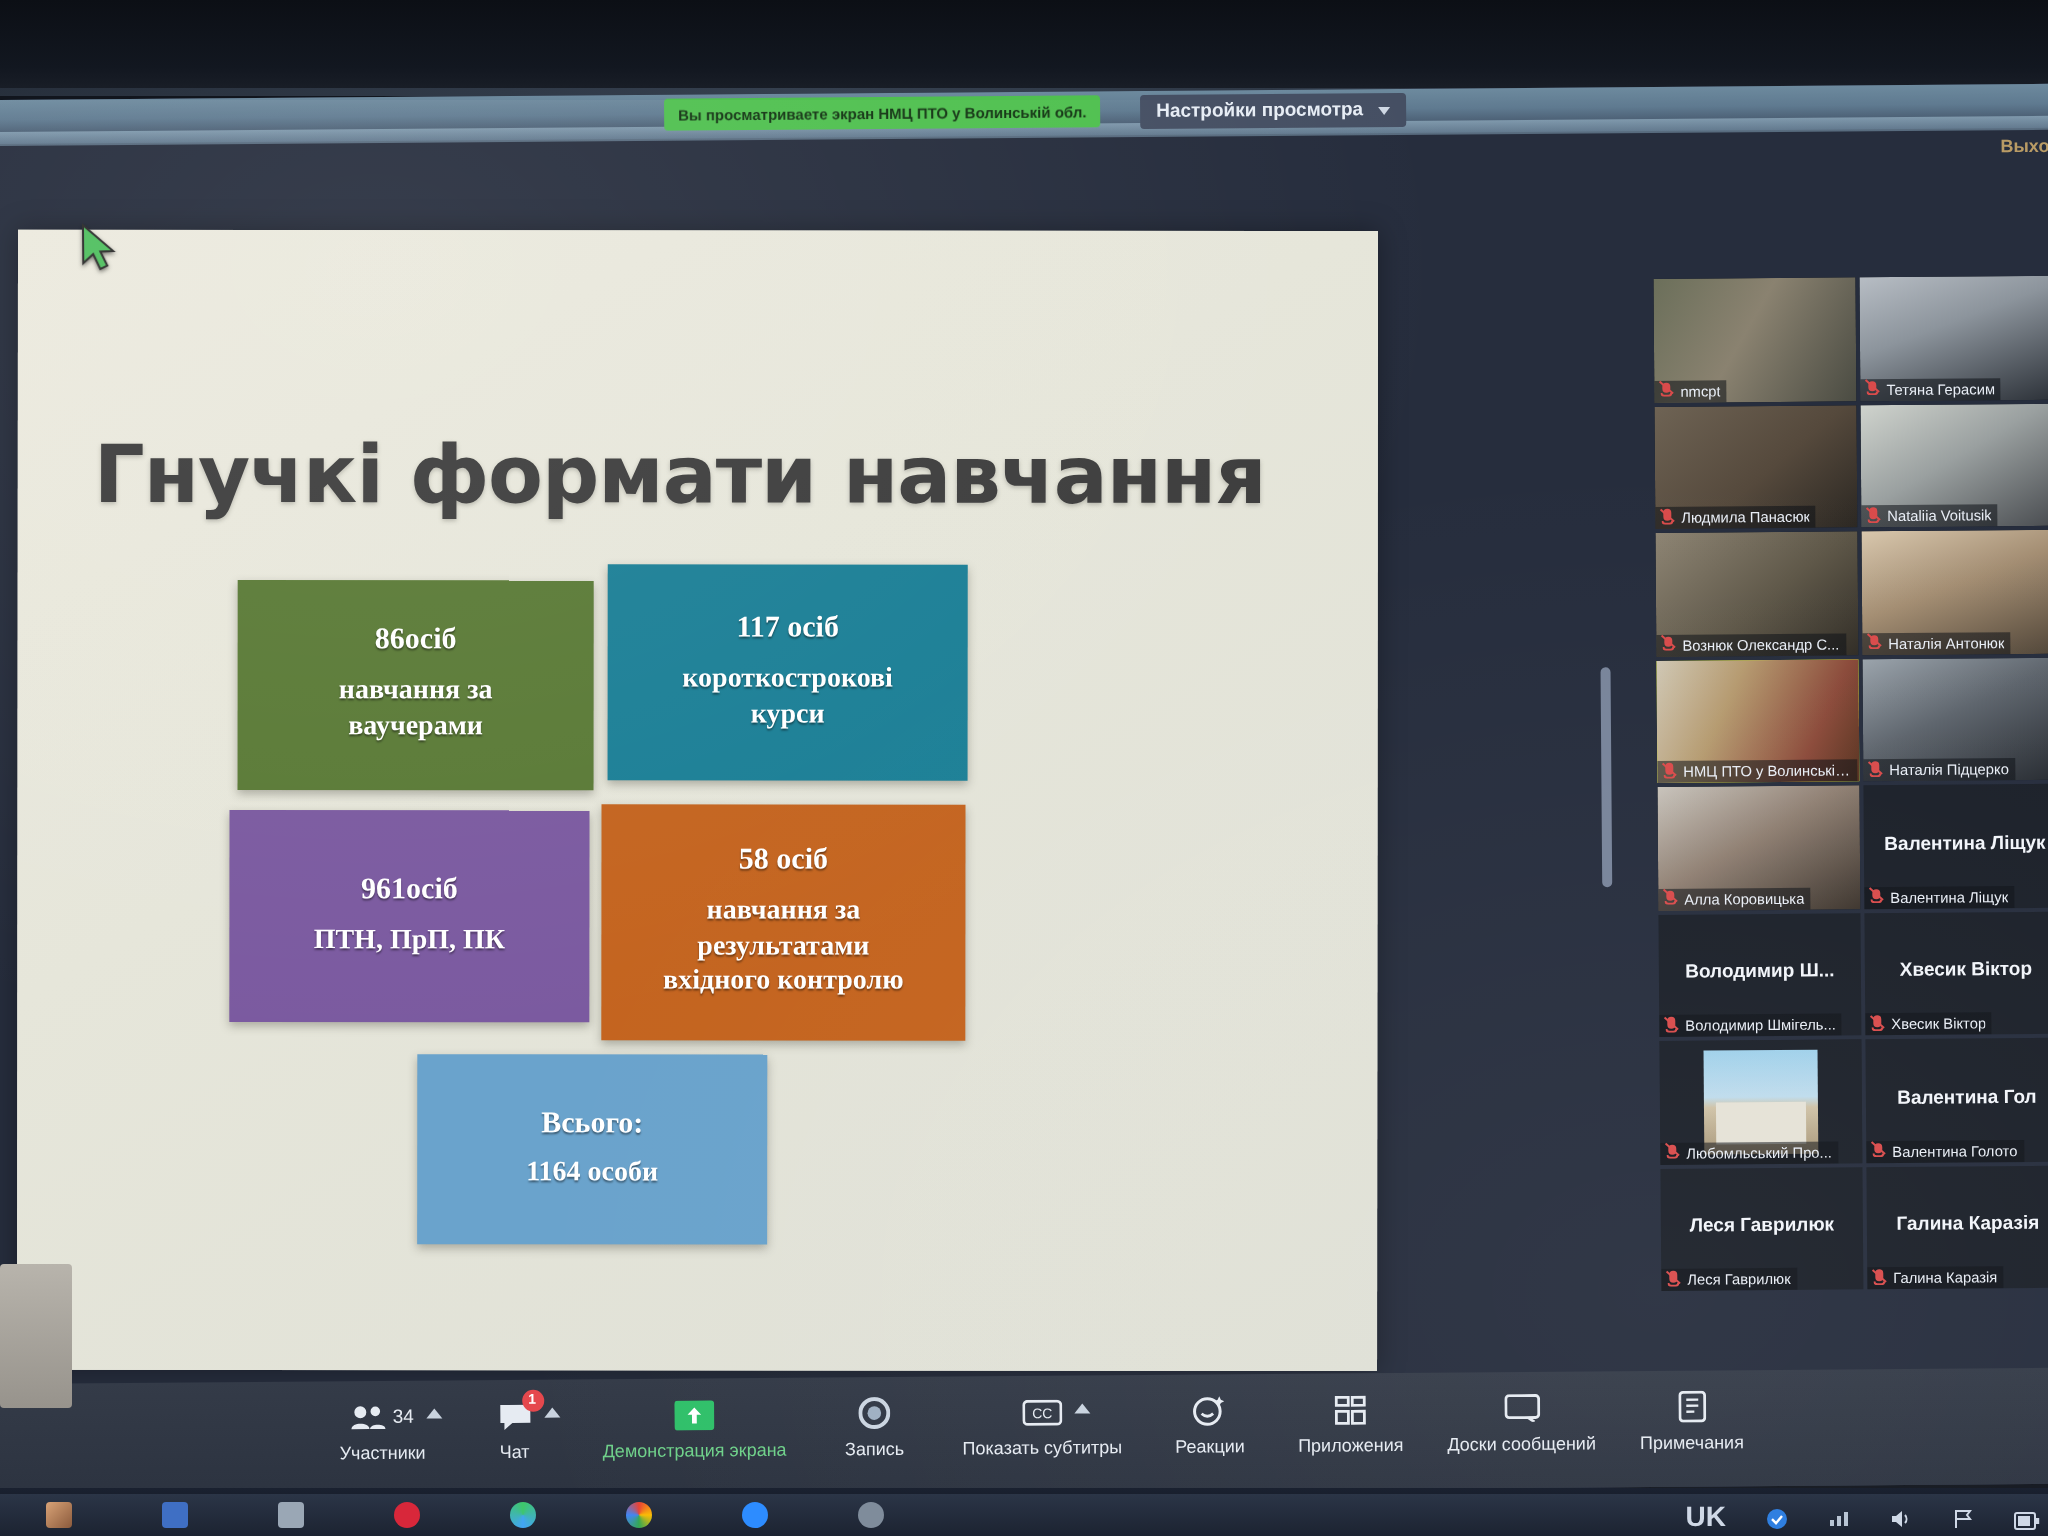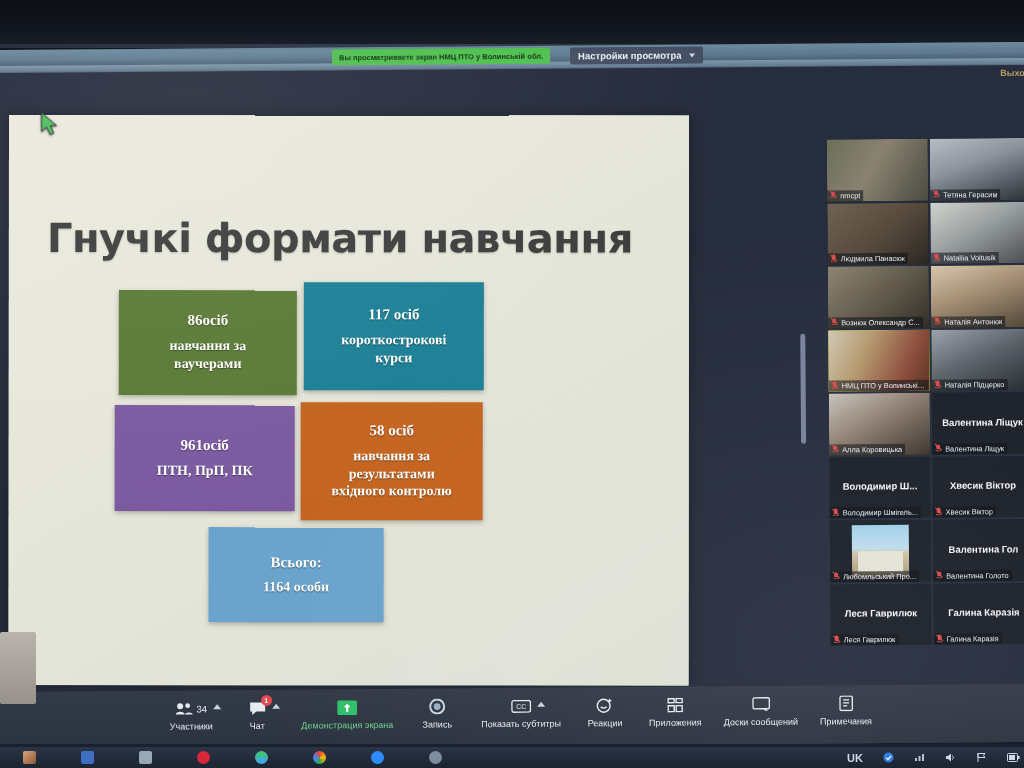--- a/index.html
+++ b/index.html
@@ -280,21 +280,21 @@
     position: absolute; left: 0; bottom: 0; width: 1024px; height: 21px;
     background: linear-gradient(180deg,#2b3547 0%, #1c2331 100%);
     display: flex; align-items: center;
     z-index: 31;
   }
   .tk { width: 58px; height: 21px; display:flex; align-items:center; justify-content:center; }
   .tk .dot { width: 13px; height: 13px; border-radius: 50%; }
   .tray {
     position:absolute; right: 6px; top:0; height:21px;
     display:flex; align-items:center; gap:20px;
-    color:#cfd8e6; font-size:11px; font-weight:bold;
+    color:#cfd8e6; font-size:14px; font-weight:bold;
   }
   .tray .g { width:11px; height:11px; }
 
   
   .left-plate {
     position:absolute; left:0; top:632px; width:36px; height:72px;
     background: linear-gradient(180deg,#b8b4ac,#97938c);
     z-index: 25; border-radius: 2px;
   }
   .glare {

